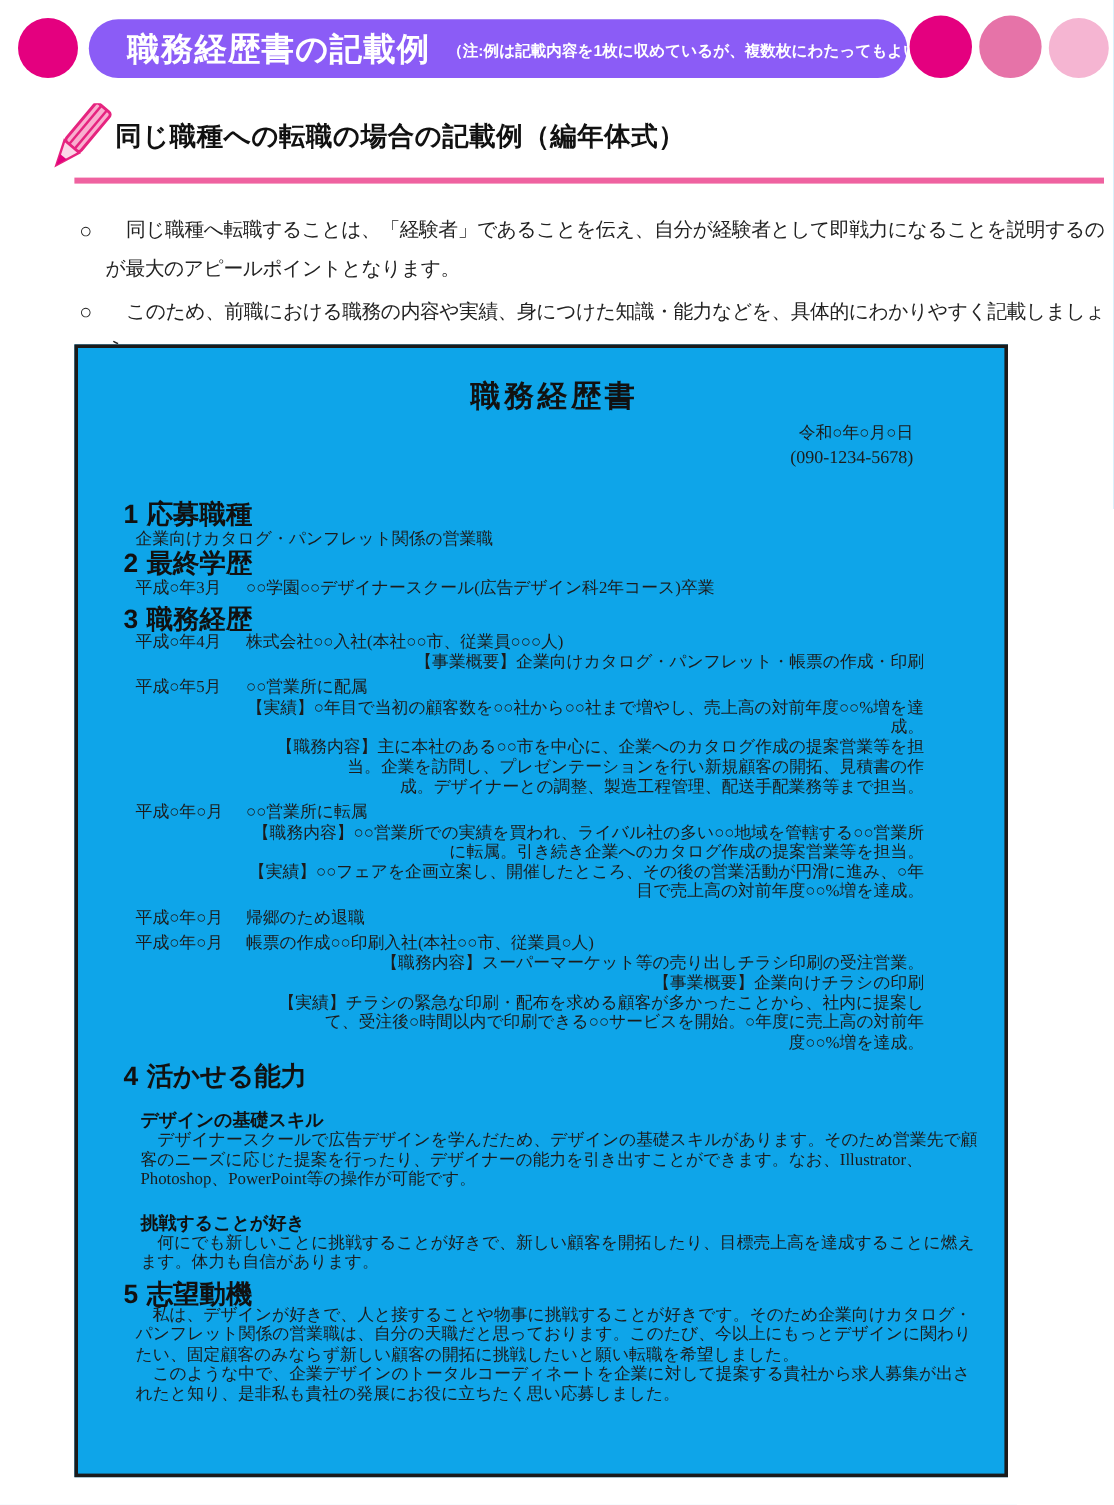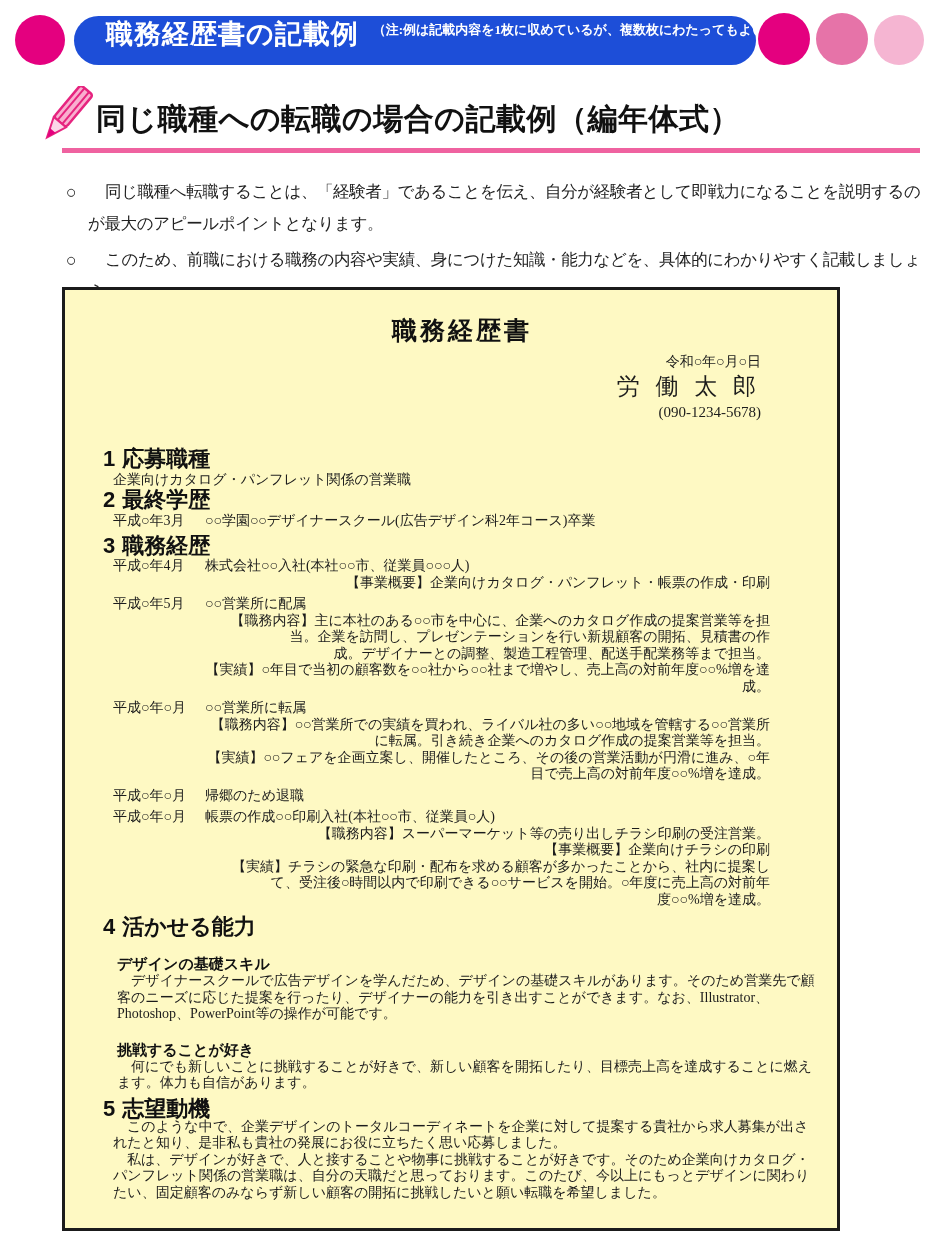--- a/index.html
+++ b/index.html
@@ -13,51 +13,51 @@
 
   
   .dot { position:absolute; border-radius:50%; }
   .dot-a { left:15px; top:15px; width:50px; height:50px; background:#e4007f; }
   .dot-b { left:758px; top:13px; width:52px; height:52px; background:#e4007f; }
   .dot-c { left:816px; top:13px; width:52px; height:52px; background:#e striped; }
   .dot-c { background:#e673a8; }
   .dot-d { left:874px; top:15px; width:50px; height:50px; background:#f5b5d2; }
   .banner {
     position:absolute; left:74px; top:16px; width:682px; height:49px;
-    background:#1d4ed8; border-radius:24.5px;
-    display:flex; align-items:flex-start; padding-left:32px;
-    font-family:Liberation Serif, serif;
+    background:#8b5cf6; border-radius:24.5px;
+    display:flex; align-items:center; padding-left:32px;
+    font-family:Liberation Sans, sans-serif;
   }
   .banner-title { color:#fff; font-size:27px; font-weight:bold; letter-spacing:1px; white-space:nowrap; }
   .banner-note  { color:#fff; font-size:13px; font-weight:bold; margin-left:14px; padding-top:5px; white-space:nowrap; }
 
   
   .pencil { position:absolute; left:38px; top:86px; z-index:3; }
   .page-title {
     position:absolute; left:96px; top:99px; z-index:2;
-    font-size:30px; font-weight:bold; color:#111; letter-spacing:0.5px; white-space:nowrap;text-align:right;
+    font-size:22px; font-weight:bold; color:#111; letter-spacing:0.5px; white-space:nowrap;text-align:right;
   }
   .title-rule { position:absolute; left:62px; top:148px; width:858px; height:5px; background:#ef62a0; }
 
   
   .intro { position:absolute; left:62px; top:176px; width:862px; list-style:none; }
   .intro li {
     position:relative; padding-left:26px; text-indent:17px;
     font-size:16.5px; line-height:32px; letter-spacing:-0.4px; color:#222;
   }
   .intro li + li { margin-top:4px; }
   .intro .mk {
     position:absolute; left:4px; top:0; text-indent:0;
     font-size:18px; line-height:32px;
   }
 
   
   .rbox {
     position:absolute; left:62px; top:287px; width:778px; height:944px;
-    border:3px solid #1b1b1b; background:#fef9c3;
+    border:3px solid #1b1b1b; background:#0ea5e9;
     padding:24px 16px 0 38px;
     font-size:14px; line-height:16.5px; overflow:hidden;
   }
   .r-title { text-align:center; font-size:25px; font-weight:bold; letter-spacing:3px; line-height:32px; margin-bottom:6px; color:#111; }
   .r-contact { text-align:right; padding-right:60px; }
   .r-date  { font-size:14px; line-height:20px; }
   .r-name  { font-size:23px; line-height:30px; letter-spacing:5px; }
   .r-phone { font-size:15px; line-height:20px; }
 
   .sec { }
@@ -121,21 +121,20 @@
     <span>このため、前職における職務の内容や実績、身につけた知識・能力などを、具体的にわかりやすく記載しましょう。</span>
   </li>
 </ul>
 
 <div class="rbox">
 
   <div class="r-title sans">職務経歴書</div>
 
   <div class="r-contact">
     <div class="r-date">令和○年○月○日</div>
-    <div class="r-name">労 働 太 郎</div>
     <div class="r-phone">(090-1234-5678)</div>
   </div>
 
   <div class="sec sec-1">
     <div class="sec-h">
       <span class="sec-no">1</span><span>応募職種</span>
     </div>
     <div class="s-body">企業向けカタログ・パンフレット関係の営業職</div>
   </div>
 
@@ -159,22 +158,22 @@
       <div class="e-content">
         <div>株式会社○○入社(本社○○市、従業員○○○人)</div>
         <p class="det d6"><span>【事業概要】</span><span>企業向けカタログ・パンフレット・帳票の作成・印刷</span></p>
       </div>
     </div>
 
     <div class="entry">
       <div class="e-date">平成○年5月</div>
       <div class="e-content">
         <div>○○営業所に配属</div>
+        <p class="det d4"><span>【実績】</span><span>○年目で当初の顧客数を○○社から○○社まで増やし、売上高の対前年度○○%増を達成。</span></p>
         <p class="det d6"><span>【職務内容】</span><span>主に本社のある○○市を中心に、企業へのカタログ作成の提案営業等を担当。企業を訪問し、プレゼンテーションを行い新規顧客の開拓、見積書の作成。デザイナーとの調整、製造工程管理、配送手配業務等まで担当。</span></p>
-        <p class="det d4"><span>【実績】</span><span>○年目で当初の顧客数を○○社から○○社まで増やし、売上高の対前年度○○%増を達成。</span></p>
       </div>
     </div>
 
     <div class="entry">
       <div class="e-date">平成○年○月</div>
       <div class="e-content">
         <div>○○営業所に転属</div>
         <p class="det d6"><span>【職務内容】</span><span>○○営業所での実績を買われ、ライバル社の多い○○地域を管轄する○○営業所に転属。引き続き企業へのカタログ作成の提案営業等を担当。</span></p>
         <p class="det d4"><span>【実績】</span><span>○○フェアを企画立案し、開催したところ、その後の営業活動が円滑に進み、○年目で売上高の対前年度○○%増を達成。</span></p>
       </div>
@@ -207,17 +206,17 @@
     <div class="sub">
       <div class="sub-h">挑戦することが好き</div>
       <p class="sub-p">何にでも新しいことに挑戦することが好きで、新しい顧客を開拓したり、目標売上高を達成することに燃えます。体力も自信があります。</p>
     </div>
   </div>
 
   <div class="sec sec-5">
     <div class="sec-h">
       <span class="sec-no">5</span><span>志望動機</span>
     </div>
+    <p class="para">私は、デザインが好きで、人と接することや物事に挑戦することが好きです。そのため企業向けカタログ・パンフレット関係の営業職は、自分の天職だと思っております。このたび、今以上にもっとデザインに関わりたい、固定顧客のみならず新しい顧客の開拓に挑戦したいと願い転職を希望しました。</p>
     <p class="para">このような中で、企業デザインのトータルコーディネートを企業に対して提案する貴社から求人募集が出されたと知り、是非私も貴社の発展にお役に立ちたく思い応募しました。</p>
-    <p class="para">私は、デザインが好きで、人と接することや物事に挑戦することが好きです。そのため企業向けカタログ・パンフレット関係の営業職は、自分の天職だと思っております。このたび、今以上にもっとデザインに関わりたい、固定顧客のみならず新しい顧客の開拓に挑戦したいと願い転職を希望しました。</p>
   </div>
 
 </div>
 
 </body></html>

